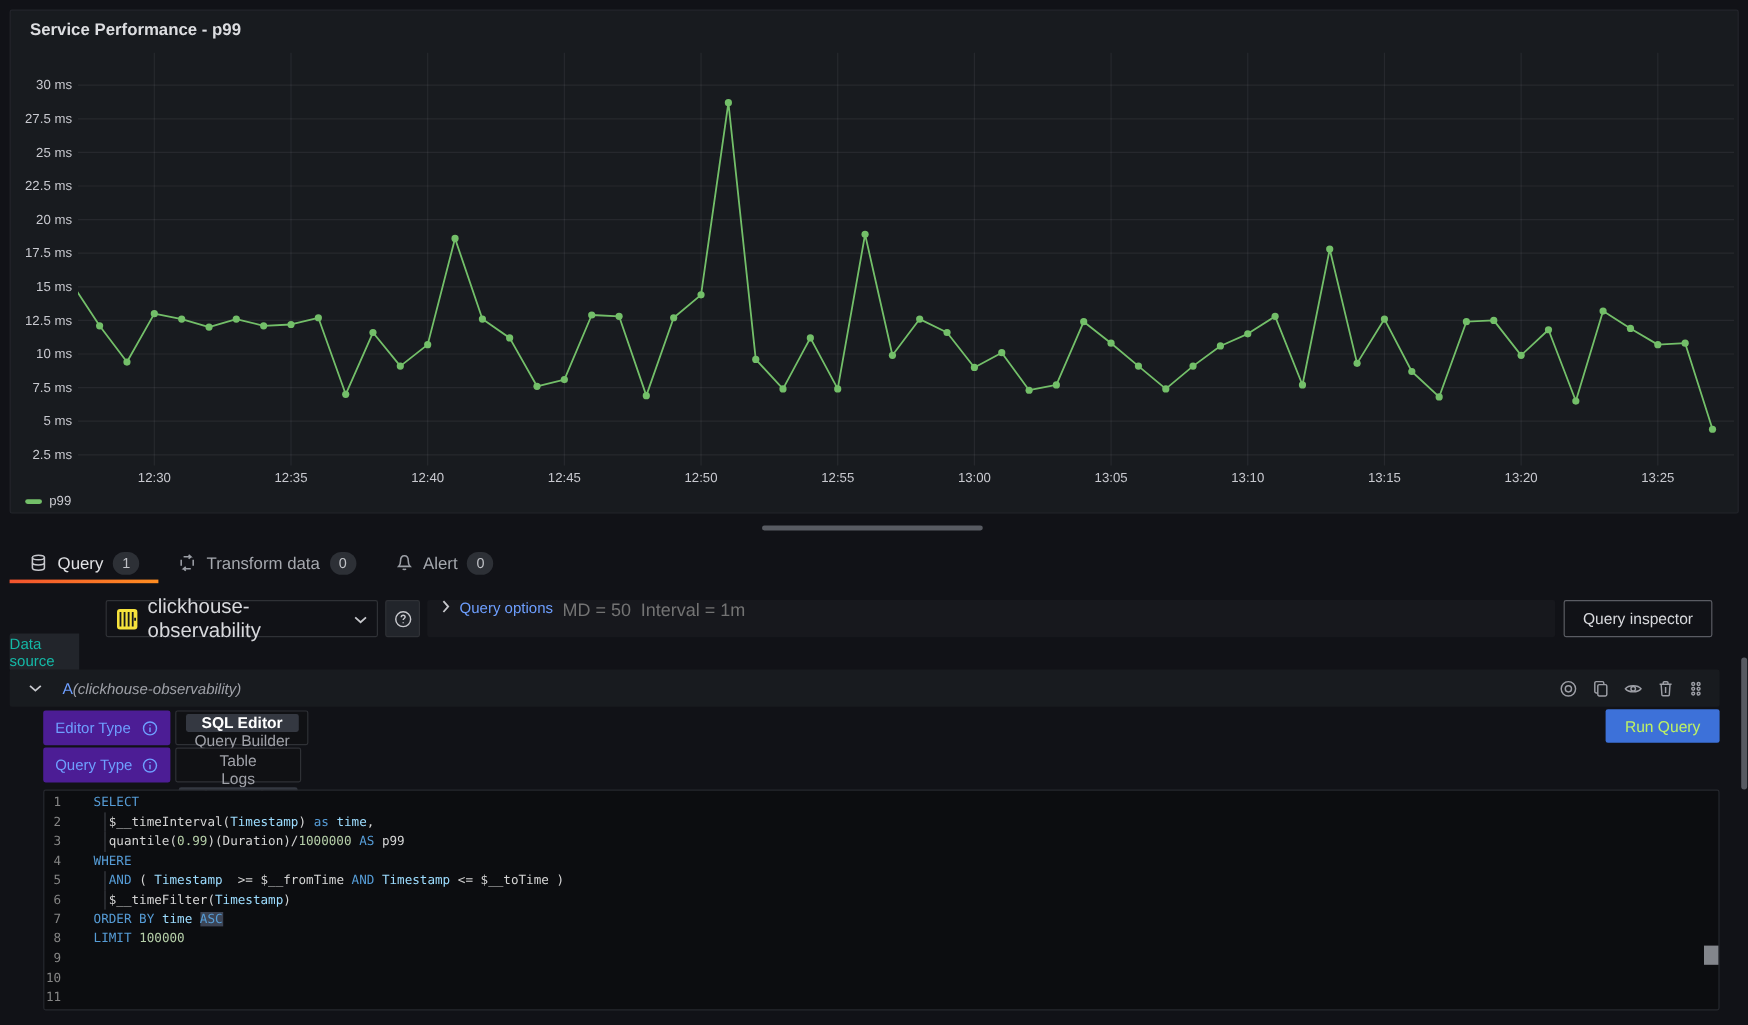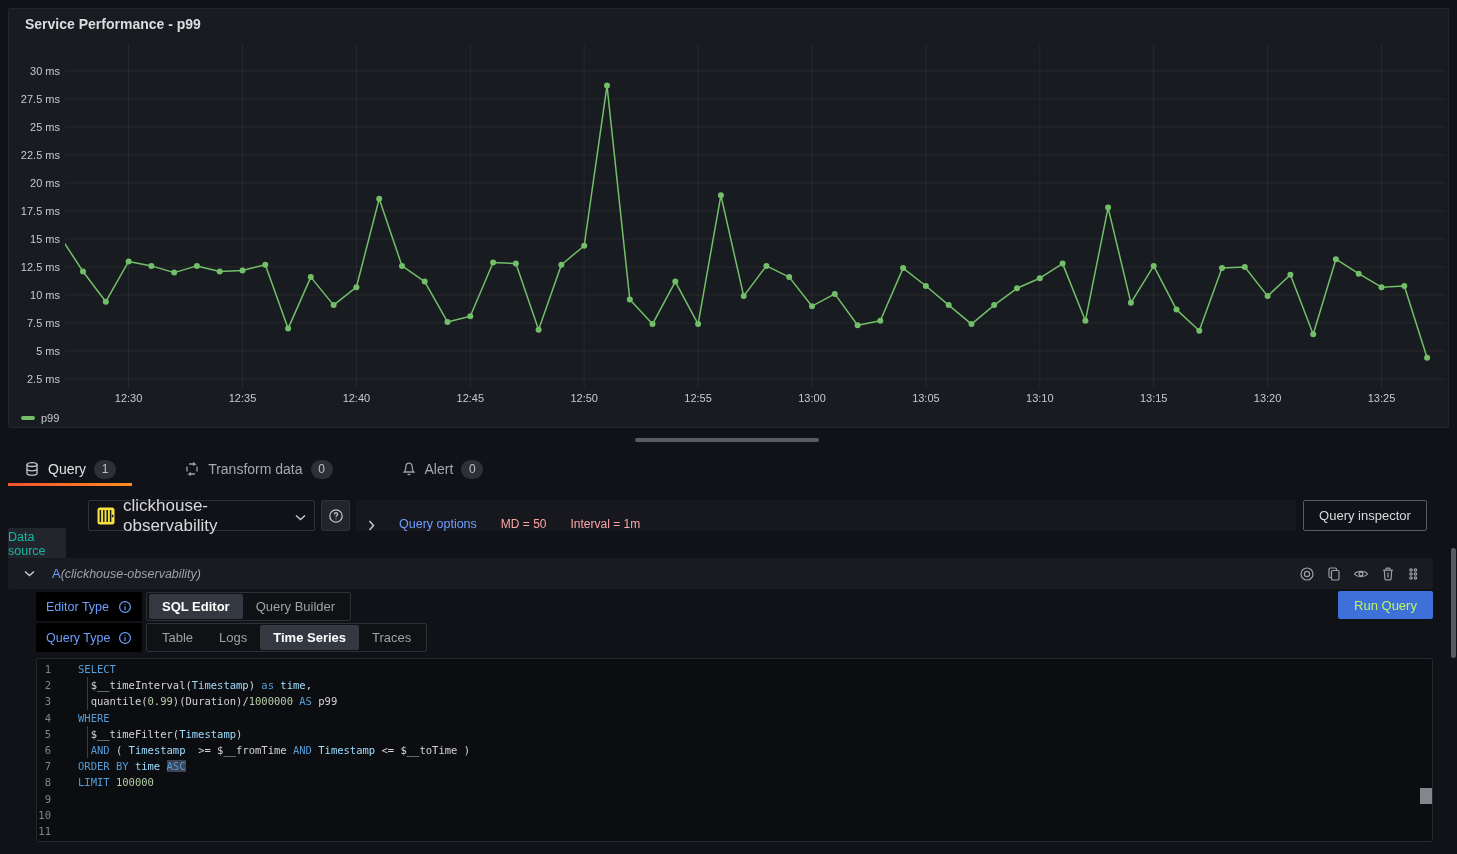--- a/index.html
+++ b/index.html
@@ -15,21 +15,21 @@
   .ytick,.xtick{fill:#c8c9cf;font-size:11px;font-family:"Liberation Sans",sans-serif;}
   .legend{position:absolute;left:12px;top:403px;display:flex;align-items:center;gap:6px;}
   .legend-swatch{width:14px;height:4px;border-radius:2px;background:#73bf69;display:inline-block;}
   .legend-label{font-size:11px;color:#c8c9cf;}
 
   
   .hscroll{position:absolute;left:635px;top:438px;width:184px;height:4px;border-radius:2px;background:#585b62;}
   .vscroll{position:absolute;left:1451px;top:548px;width:5px;height:110px;border-radius:3px;background:#585b62;}
 
   
-  .tabbar{position:absolute;left:8px;top:452px;height:34px;display:flex;align-items:stretch;gap:36px;}
+  .tabbar{position:absolute;left:8px;top:452px;height:34px;display:flex;align-items:stretch;}
   .tab{position:relative;display:flex;align-items:center;gap:8px;padding:0 16px;cursor:pointer;}
   .tab .tlabel{font-size:14px;color:#a5a8ae;}
   .tab.active .tlabel{color:#e0e1e4;font-weight:500;}
   .tab.active::after{content:"";position:absolute;left:0;right:0;bottom:0;height:3px;
         background:linear-gradient(90deg,#f3532e,#ff8d21);}
   .badge{min-width:8px;height:19px;line-height:19px;padding:0 7px;border-radius:10px;
          background:#2d3036;color:#c0c2c7;font-size:12px;text-align:center;}
   .ticon{display:flex;align-items:center;}
   .ticon svg{stroke:#9b9ea5;fill:none;stroke-width:1.3;}
   .tab.active .ticon svg{stroke:#c7c8cd;}
@@ -39,44 +39,44 @@
             border-radius:2px 0 0 2px;display:flex;align-items:center;justify-content:center;
             font-size:12.5px;font-weight:500;color:#14b8a6;}
   .ds-select{position:absolute;left:88px;top:500px;width:227px;height:31px;background:#111217;
              border:1px solid #2f3136;border-radius:2px;box-sizing:border-box;
              display:flex;align-items:center;gap:8px;padding:0 8px;cursor:pointer;}
   .ds-select .ds-name{font-size:17px;color:#d8d9dd;flex:1;}
   .ds-help{position:absolute;left:321px;top:500px;width:29px;height:31px;background:#22252b;
            border:1px solid #2f3136;border-radius:2px;box-sizing:border-box;
            display:flex;align-items:center;justify-content:center;cursor:pointer;}
   .opt-bar{position:absolute;left:356px;top:500px;width:940px;height:31px;background:#17181d;
-           border-radius:2px;display:flex;align-items:flex-end;gap:24px;padding:0 12px;box-sizing:border-box;}
+           border-radius:2px;display:flex;align-items:flex-start;gap:8px;padding:0 12px;box-sizing:border-box;}
   .opt-link{font-size:12.5px;font-weight:500;color:#6e9fff;cursor:pointer;}
-  .opt-meta{font-size:12px;color:#fca5a5;}
+  .opt-meta{font-size:15px;color:#737373;}
   .inspector-btn{position:absolute;left:1303px;top:500px;width:124px;height:31px;
            border:1px solid #5a5c63;border-radius:2px;background:transparent;
            color:#d8d9dd;font-size:13px;font-weight:500;display:flex;align-items:center;justify-content:center;cursor:pointer;}
 
   
   .a-row{position:absolute;left:8px;top:558px;width:1425px;height:31px;background:#181b1f;
          border-radius:2px;display:flex;align-items:center;}
   .a-ref{font-size:13px;font-weight:500;color:#6e9fff;margin-left:17px;}
   .a-ds{font-size:12.5px;font-style:italic;color:#9fa1a8;}
   .a-icons{margin-left:auto;display:flex;align-items:center;gap:11px;padding-right:14px;}
   .a-icons .aicon{display:flex;align-items:center;cursor:pointer;}
   .a-icons svg{stroke:#9d9fa6;fill:none;stroke-width:1.2;}
   .chev{display:flex;align-items:center;margin-left:16px;cursor:pointer;}
   .chev svg,.ds-select .chevd svg{stroke:#c7c8cd;fill:none;stroke-width:1.5;}
 
   
-  .inline-label{position:absolute;left:36px;width:106px;height:29px;background:#000000;border-radius:2px;
+  .inline-label{position:absolute;left:36px;width:106px;height:29px;background:#4c1d95;border-radius:2px;
           display:flex;align-items:center;justify-content:space-between;padding:0 10px;box-sizing:border-box;}
   .inline-label .lbl{font-size:12.5px;color:#6e9fff;}
   .radiogrp{position:absolute;left:146px;height:29px;border:1px solid #2f3136;background:#101114;
-          border-radius:2px;display:inline-flex;align-items:center;box-sizing:border-box;padding:2px;}
+          border-radius:2px;display:inline-flex;align-items:center;box-sizing:border-box;padding:2px;flex-direction:column;}
   .ropt{height:25px;display:flex;align-items:center;padding:0 13px;font-size:13px;color:#9fa1a8;
           border-radius:2px;cursor:pointer;white-space:nowrap;}
   .ropt.sel{background:#343841;color:#ffffff;font-weight:600;}
   .row-et{top:592px;}  .row-qt{top:623px;}
   .et-label{top:592px;} .qt-label{top:623px;}
   .run-btn{position:absolute;left:1338px;top:591px;width:95px;height:28px;background:#3d71d9;border:none;
           border-radius:2px;color:#bef264;font-size:13px;font-weight:500;display:flex;align-items:center;justify-content:center;cursor:pointer;}
 
   
   .editor{position:absolute;left:36px;top:658px;width:1397px;height:184px;background:#0c0d10;
@@ -396,22 +396,22 @@
         <div class="lnum">8</div>
         <div class="lnum">9</div>
         <div class="lnum">10</div>
         <div class="lnum">11</div>
       </div>
     <div class="codecol" id="codecol">
         <div class="cline"><span class="tk-kw">SELECT</span></div>
         <div class="cline"><span class="iguide"></span><span class="tk-pl">  $__timeInterval(</span><span class="tk-id">Timestamp</span><span class="tk-pl">) </span><span class="tk-kw">as</span><span class="tk-pl"> </span><span class="tk-id">time</span><span class="tk-pl">,</span></div>
         <div class="cline"><span class="iguide"></span><span class="tk-pl">  quantile(</span><span class="tk-num">0.99</span><span class="tk-pl">)(Duration)/</span><span class="tk-num">1000000</span><span class="tk-pl"> </span><span class="tk-kw">AS</span><span class="tk-pl"> p99</span></div>
         <div class="cline"><span class="tk-kw">WHERE</span></div>
+        <div class="cline"><span class="iguide"></span><span class="tk-pl">  </span><span class="tk-kw">AND</span><span class="tk-pl"> ( </span><span class="tk-id">Timestamp</span><span class="tk-pl">  &gt;= $__fromTime </span><span class="tk-kw">AND</span><span class="tk-pl"> </span><span class="tk-id">Timestamp</span><span class="tk-pl"> &lt;= $__toTime )</span></div>
         <div class="cline"><span class="iguide"></span><span class="tk-pl">  $__timeFilter(</span><span class="tk-id">Timestamp</span><span class="tk-pl">)</span></div>
-        <div class="cline"><span class="iguide"></span><span class="tk-pl">  </span><span class="tk-kw">AND</span><span class="tk-pl"> ( </span><span class="tk-id">Timestamp</span><span class="tk-pl">  &gt;= $__fromTime </span><span class="tk-kw">AND</span><span class="tk-pl"> </span><span class="tk-id">Timestamp</span><span class="tk-pl"> &lt;= $__toTime )</span></div>
         <div class="cline"><span class="tk-kw">ORDER BY</span><span class="tk-pl"> </span><span class="tk-id">time</span><span class="tk-pl"> </span><span class="tk-sel">ASC</span></div>
         <div class="cline"><span class="tk-kw">LIMIT</span><span class="tk-pl"> </span><span class="tk-num">100000</span></div>
         <div class="cline"></div>
       </div>
     <div class="ed-thumb"></div>
   </div>
 
 </div>
 
 </body></html>

